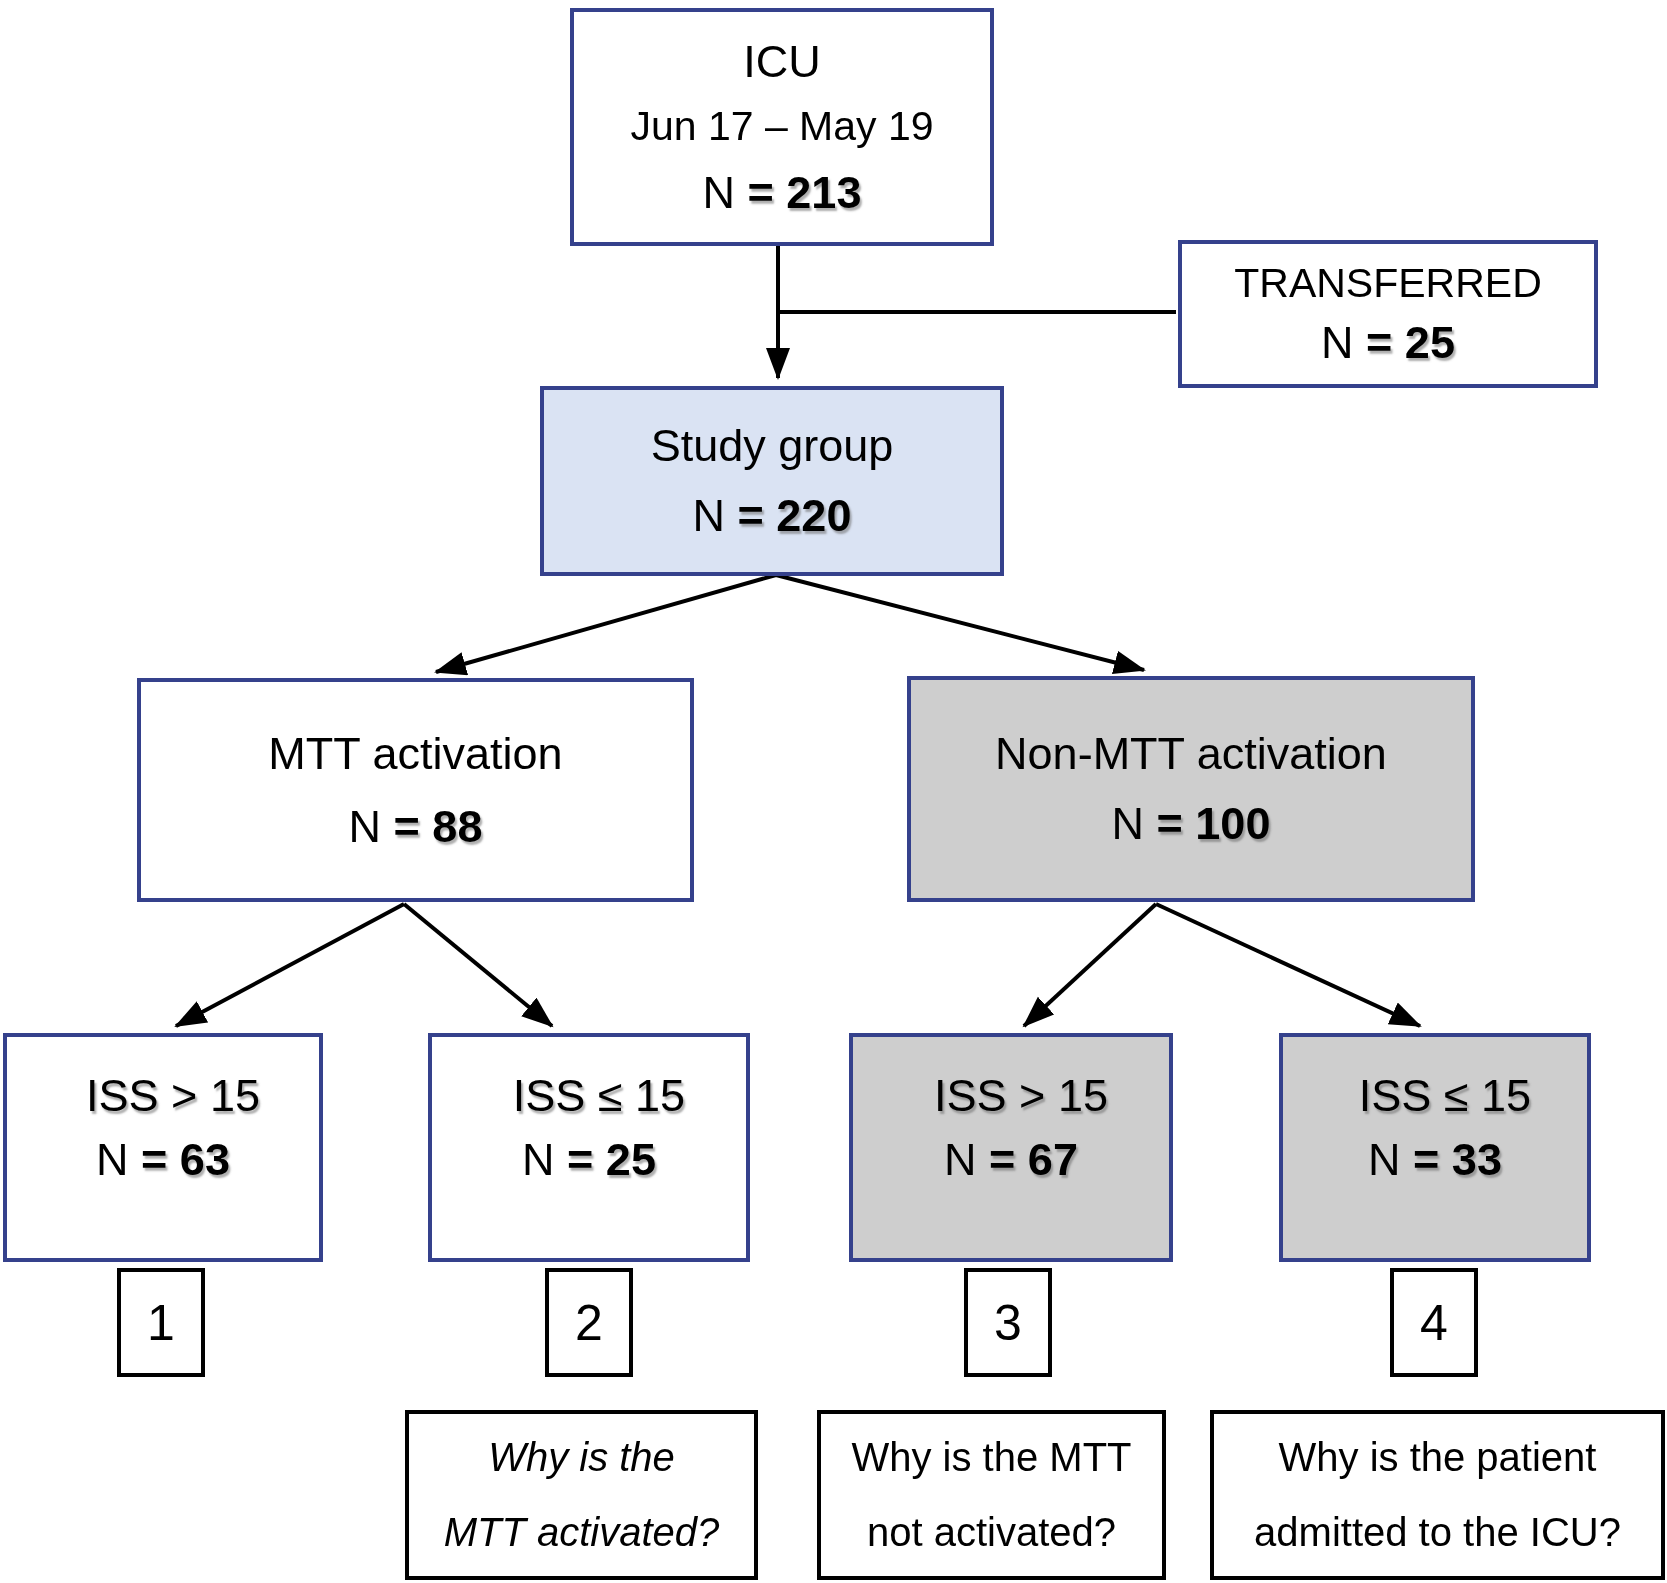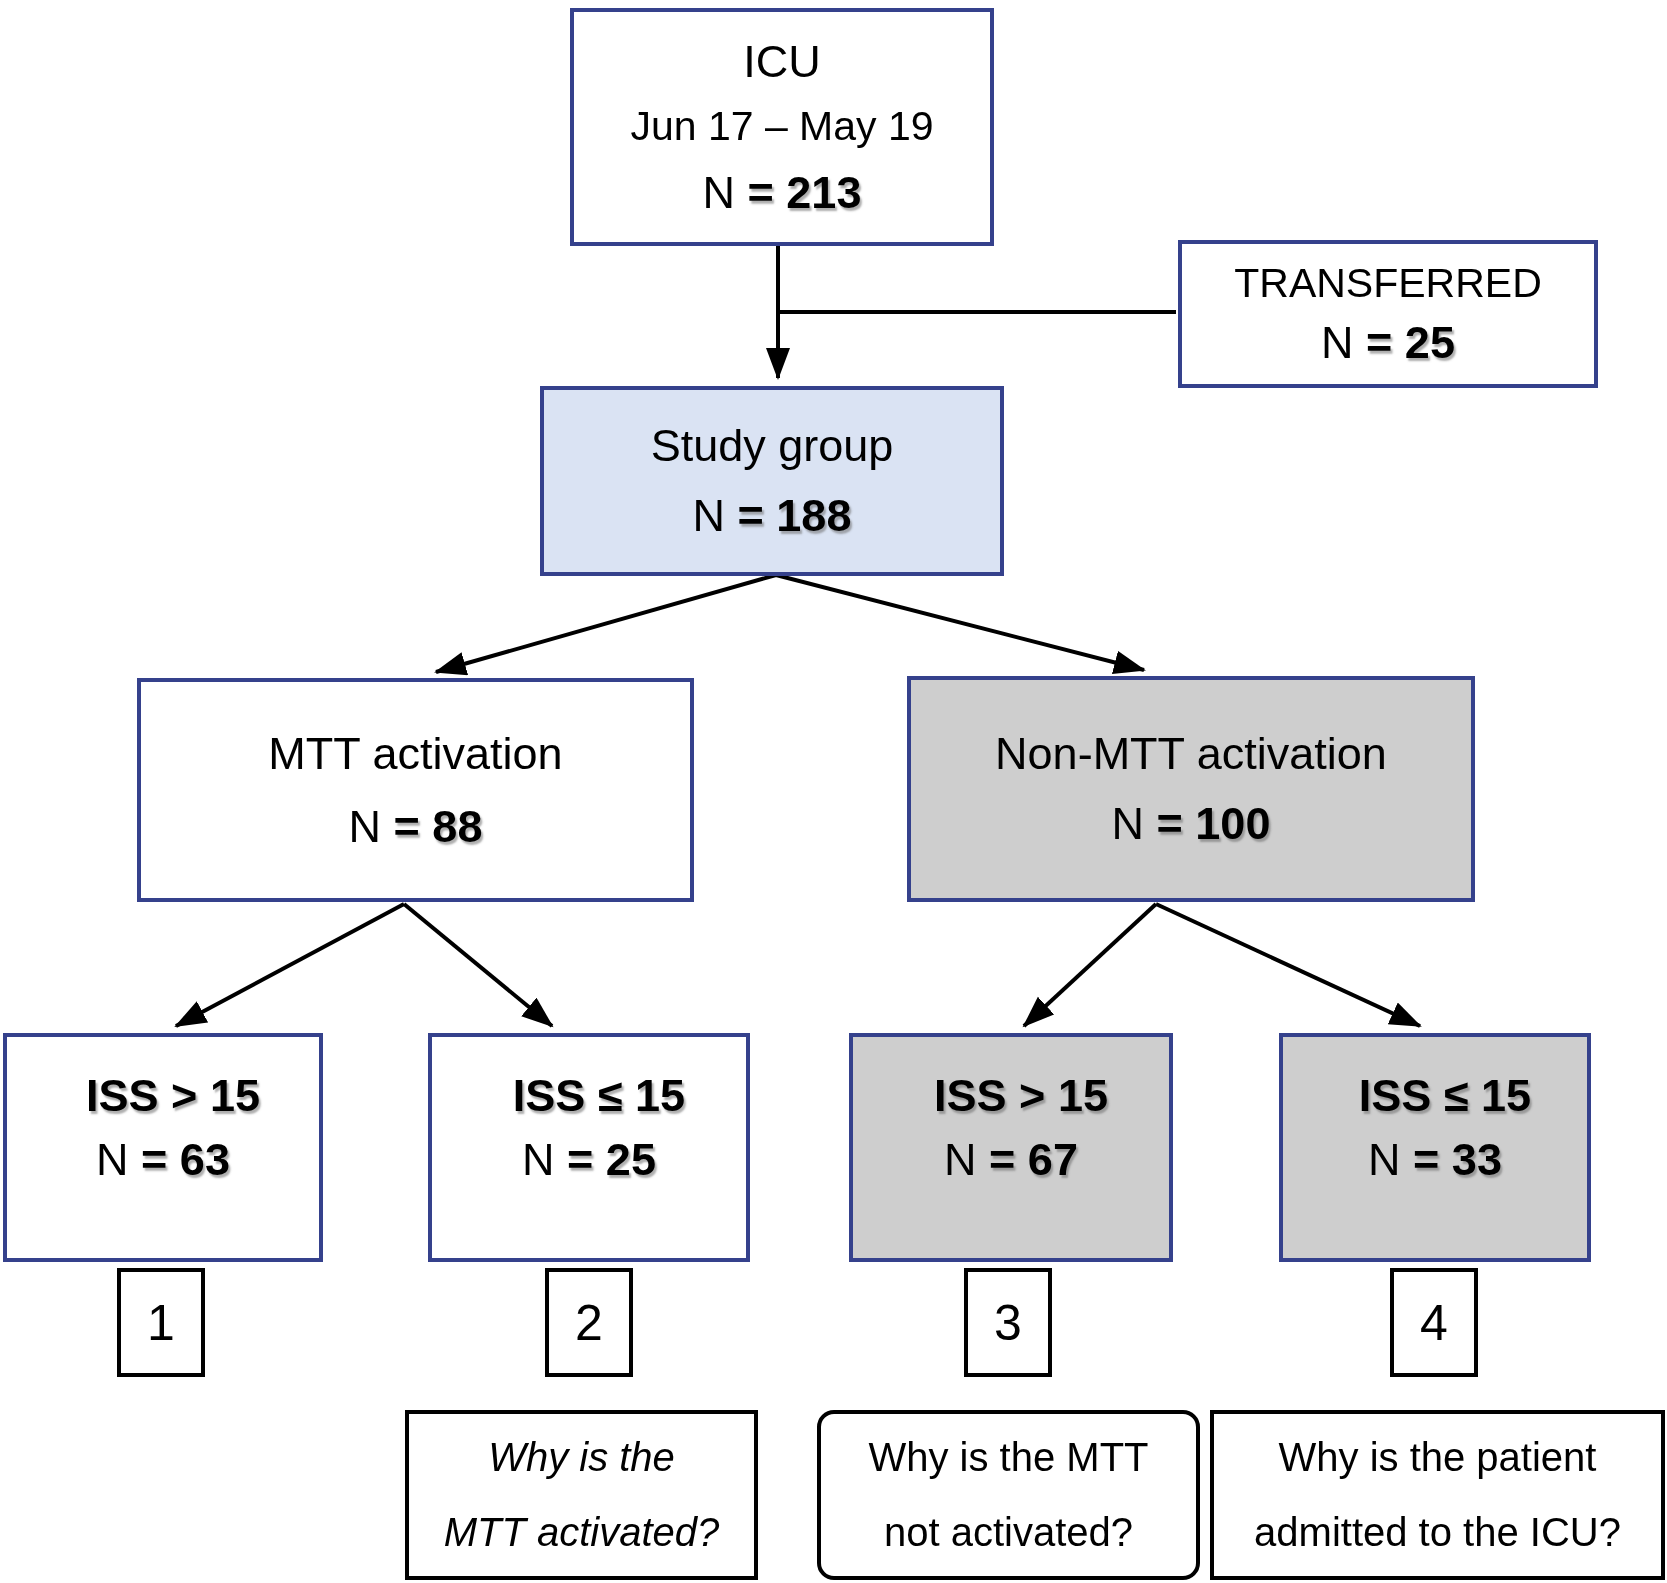--- a/index.html
+++ b/index.html
@@ -25,21 +25,21 @@
   }
   .navy  { border:4px solid #35418c; }
   .blk   { border:4px solid #000000; }
   .blue-fill { background:#dae3f3; }
   .gray-fill { background:#cecece;text-align:center; }
 
   .t1 { font-size:45px; line-height:1.15; }
   .t2 { font-size:41px; line-height:1.15; }
   .nline { font-size:45px; line-height:1.15; }
   .b  { font-weight:bold; text-shadow:2px 3px 2px rgba(110,110,110,0.55); }
-  .bt { font-weight:bold; text-shadow:2px 3px 2px rgba(110,110,110,0.55);margin-left:20px; }
+  .bt { font-weight:normal; text-shadow:2px 3px 2px rgba(110,110,110,0.55);margin-left:20px; }
 
   
   #icu         { left:570px;  top:8px;    width:424px; height:238px; gap:16px; }
   #transferred { left:1178px; top:240px;  width:420px; height:148px; gap:10px; }
   #study       { left:540px;  top:386px;  width:464px; height:190px; gap:18px; }
   #mtt         { left:137px;  top:678px;  width:557px; height:224px; gap:21px; }
   #nonmtt      { left:907px;  top:676px;  width:568px; height:226px; gap:18px; }
 
   #iss1 { left:3px;    top:1033px; width:320px; height:229px; gap:12px; padding-bottom:40px; }
   #iss2 { left:428px;  top:1033px; width:322px; height:229px; gap:12px; padding-bottom:40px; }
@@ -47,21 +47,21 @@
   #iss4 { left:1279px; top:1033px; width:312px; height:229px; gap:12px; padding-bottom:40px; }
 
   .numbox { width:88px; height:109px; font-size:50px; }
   #num1 { left:117px;  top:1268px; }
   #num2 { left:545px;  top:1268px; }
   #num3 { left:964px;  top:1268px; }
   #num4 { left:1390px; top:1268px; }
 
   .qbox { height:170px; font-size:40px; gap:30px; }
   #q1 { left:405px;  top:1410px; width:353px;font-style:italic; }
-  #q2 { left:817px;  top:1410px; width:383px;border-radius:17px; }
+  #q2 { left:817px;  top:1410px; width:349px; }
   #q3 { left:1210px; top:1410px; width:455px; }
 </style>
 </head>
 <body>
 
 <div id="canvas">
 
   <svg id="connectors" viewBox="0 0 1667 1583" xmlns="http://www.w3.org/2000/svg">
     <defs>
       <marker id="arr" markerWidth="9" markerHeight="8" refX="7.5" refY="3" orient="auto" markerUnits="strokeWidth">
@@ -92,21 +92,21 @@
     <div class="nline">
       <span>N</span>
       <span class="b">= 25</span>
     </div>
   </div>
 
   <div class="box navy blue-fill" id="study">
     <div class="t1">Study group</div>
     <div class="nline">
       <span>N</span>
-      <span class="b">= 188</span>
+      <span class="b">= 220</span>
     </div>
   </div>
 
   <div class="box navy" id="mtt">
     <div class="t1">MTT activation</div>
     <div class="nline">
       <span>N</span>
       <span class="b">= 88</span>
     </div>
   </div>

